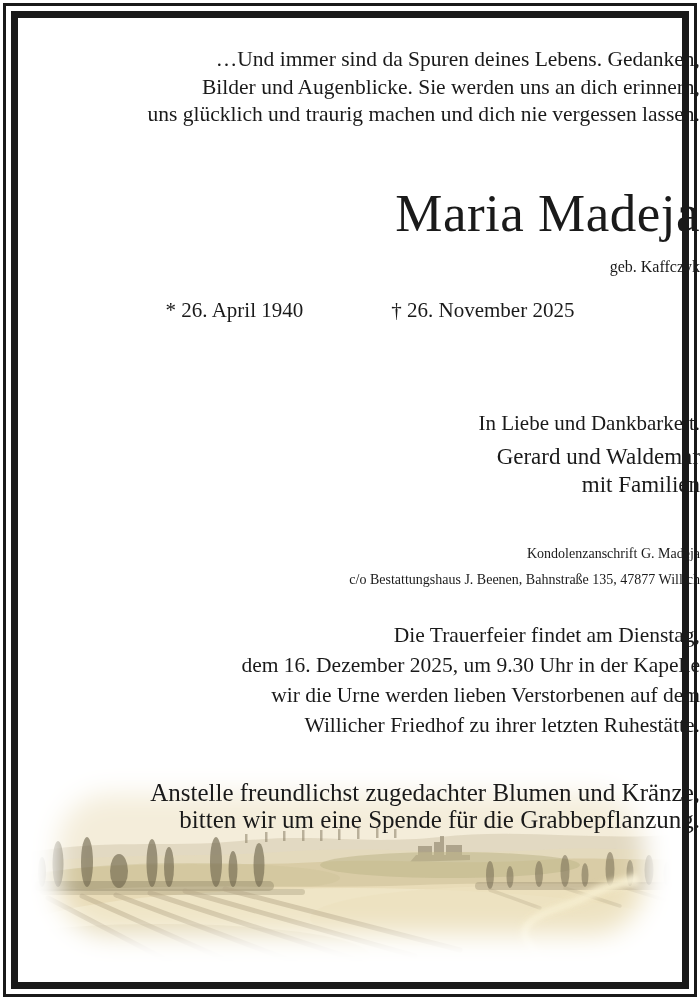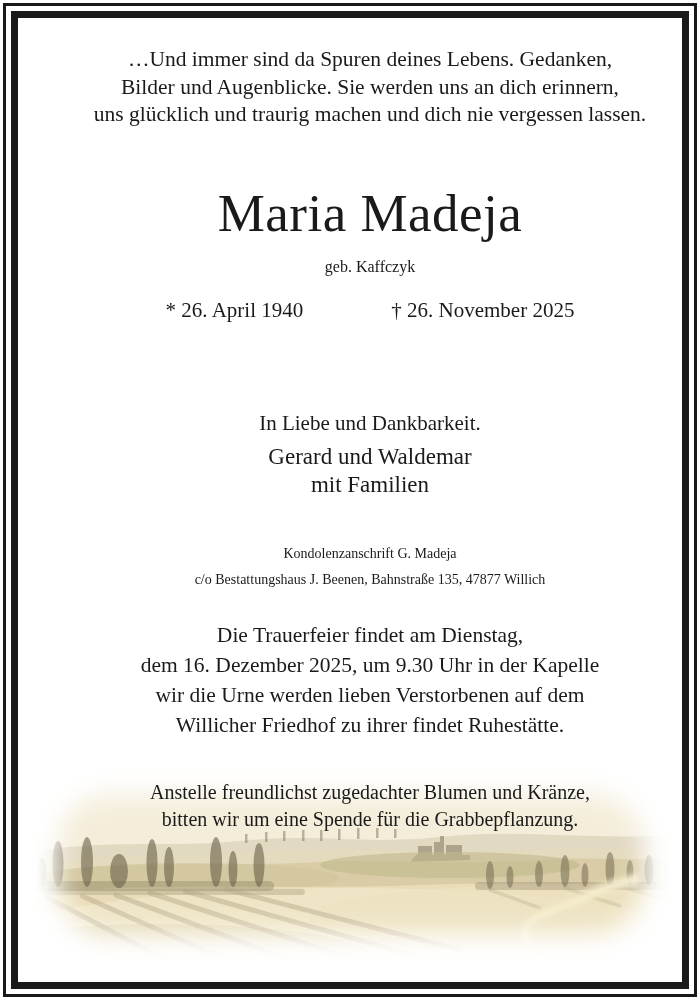--- a/index.html
+++ b/index.html
@@ -15,21 +15,21 @@
   .frame-outer {
     position: absolute; inset: 3px;
     border: 3.5px solid #191919;
     z-index: 5; pointer-events: none;
   }
   .frame-inner {
     position: absolute; inset: 11px;
     border: 7px solid #191919;
     z-index: 5; pointer-events: none;
   }
-  .block { position: absolute; left: 12px; right: 0; text-align: center; z-index: 2; padding-left: 28px; }
+  .block { position: absolute; left: 12px; right: 0; text-align: right; z-index: 2; padding-left: 28px; }
   .line { display: block; }
 
   .epigraph { top: 46px; font-size: 21.5px; line-height: 27.5px; }
 
   .deceased-name {
     top: 182px;
     font-size: 53px;
     line-height: 62px;
     font-weight: 400;
     letter-spacing: 0.5px;
@@ -42,21 +42,21 @@
     justify-content: center;
     gap: 88px;
     font-size: 21px;
     line-height: 28px;
   }
 
   .tribute { top: 394px; font-size: 21px; line-height: 27px; margin-top: 16px; }
   .mourners { top: 443px; font-size: 23px; line-height: 28px; }
   .condolence { top: 541px; font-size: 14px; line-height: 25.5px; }
   .service { top: 620px; font-size: 21.5px; line-height: 30px; }
-  .donation { top: 779px; font-size: 20px; line-height: 27px; z-index: 3; }
+  .donation { top: 779px; font-size: 25px; line-height: 27px; z-index: 3; }
 
   .artwork {
     position: absolute;
     left: 20px; top: 768px;
     width: 660px; height: 200px;
     z-index: 1;
   }
 </style>
 </head>
 <body>
@@ -90,21 +90,21 @@
 
   <div class="block condolence">
     <span class="line">Kondolenzanschrift G. Madeja</span>
     <span class="line">c/o Bestattungshaus J. Beenen, Bahnstraße 135, 47877 Willich</span>
   </div>
 
   <div class="block service">
     <span class="line">Die Trauerfeier findet am Dienstag,</span>
     <span class="line">dem 16. Dezember 2025, um 9.30 Uhr in der Kapelle</span>
     <span class="line">wir die Urne werden lieben Verstorbenen auf dem</span>
-    <span class="line">Willicher Friedhof zu ihrer findet Ruhestätte.</span>
+    <span class="line">Willicher Friedhof zu ihrer letzten Ruhestätte.</span>
   </div>
 
   <div class="block donation">
     <span class="line">Anstelle freundlichst zugedachter Blumen und Kränze,</span>
     <span class="line">bitten wir um eine Spende für die Grabbepflanzung.</span>
   </div>
 
   <div class="artwork">
     <svg width="660" height="200" viewBox="0 0 660 200" xmlns="http://www.w3.org/2000/svg">
       <defs>

